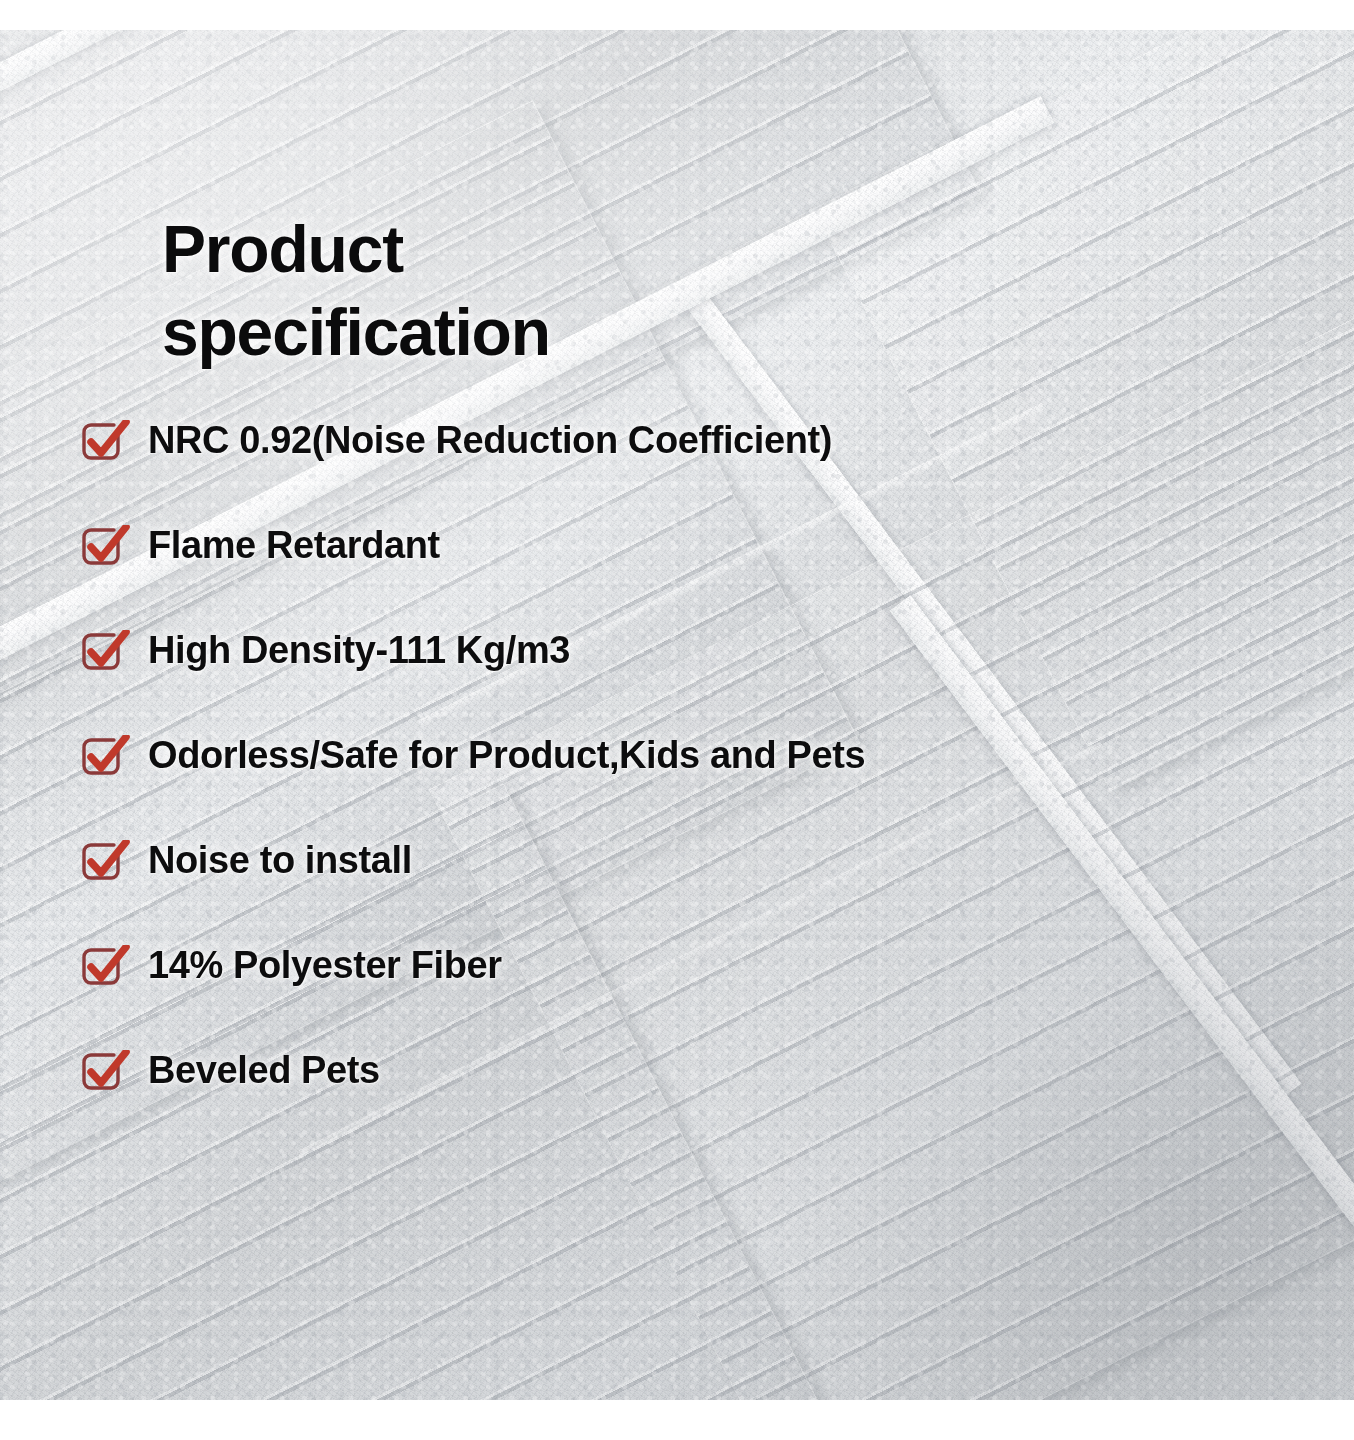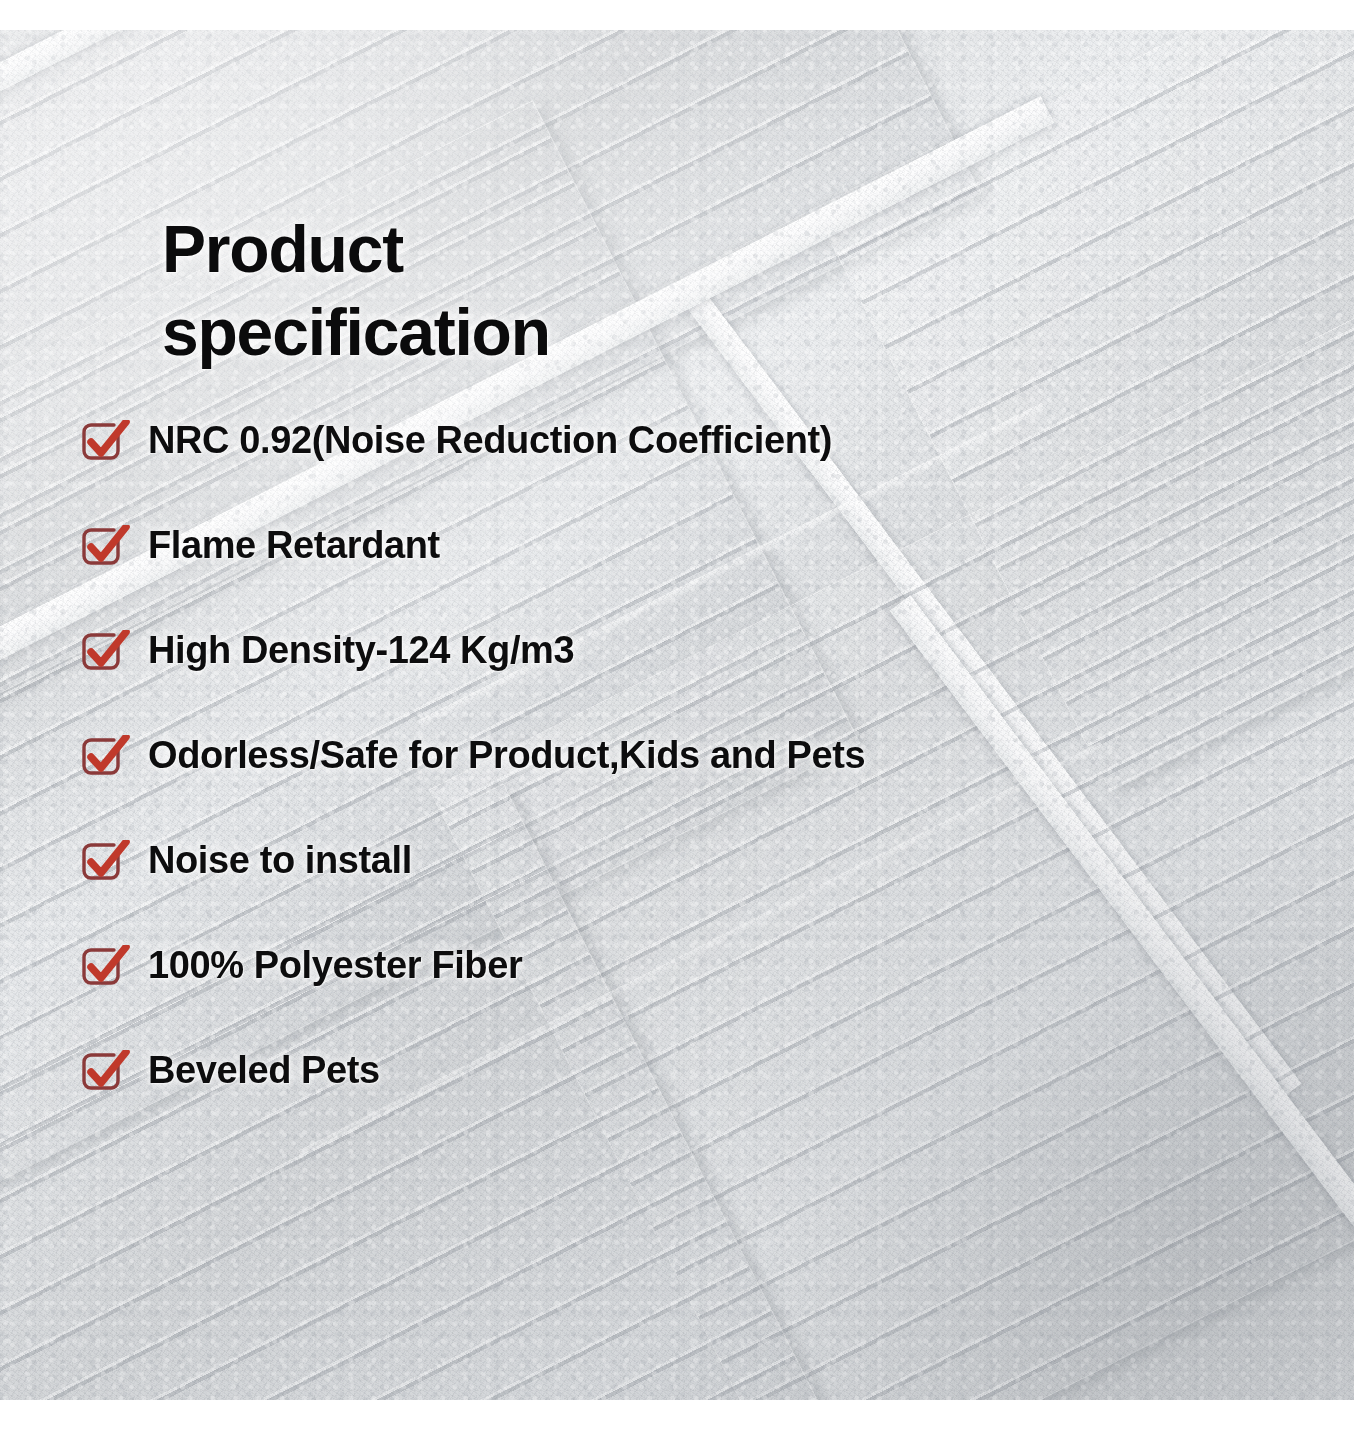--- a/index.html
+++ b/index.html
@@ -238,21 +238,21 @@
         <span class="spec-label">Flame Retardant</span>
       </li>
 
       <li class="spec-item">
         <span class="check">
           <svg viewBox="0 0 50 46" aria-hidden="true">
             <path d="M34 5 H11 a7 7 0 0 0 -7 7 V31 a7 7 0 0 0 7 7 H31 a7 7 0 0 0 7 -7 V16" fill="none" stroke="#8B3A3A" stroke-width="3.4" stroke-linecap="round"></path>
             <path d="M11 22 L21 33 L46 2" fill="none" stroke="#C0392B" stroke-width="7.5" stroke-linecap="round" stroke-linejoin="round"></path>
           </svg>
         </span>
-        <span class="spec-label">High Density-124 Kg/m3</span>
+        <span class="spec-label">High Density-111 Kg/m3</span>
       </li>
 
       <li class="spec-item">
         <span class="check">
           <svg viewBox="0 0 50 46" aria-hidden="true">
             <path d="M34 5 H11 a7 7 0 0 0 -7 7 V31 a7 7 0 0 0 7 7 H31 a7 7 0 0 0 7 -7 V16" fill="none" stroke="#8B3A3A" stroke-width="3.4" stroke-linecap="round"></path>
             <path d="M11 22 L21 33 L46 2" fill="none" stroke="#C0392B" stroke-width="7.5" stroke-linecap="round" stroke-linejoin="round"></path>
           </svg>
         </span>
         <span class="spec-label">Odorless/Safe for Product,Kids and Pets</span>
@@ -269,21 +269,21 @@
       </li>
 
 
       <li class="spec-item">
         <span class="check">
           <svg viewBox="0 0 50 46" aria-hidden="true">
             <path d="M34 5 H11 a7 7 0 0 0 -7 7 V31 a7 7 0 0 0 7 7 H31 a7 7 0 0 0 7 -7 V16" fill="none" stroke="#8B3A3A" stroke-width="3.4" stroke-linecap="round"></path>
             <path d="M11 22 L21 33 L46 2" fill="none" stroke="#C0392B" stroke-width="7.5" stroke-linecap="round" stroke-linejoin="round"></path>
           </svg>
         </span>
-        <span class="spec-label">100% Polyester Fiber</span>
+        <span class="spec-label">14% Polyester Fiber</span>
       </li>
 
       <li class="spec-item">
         <span class="check">
           <svg viewBox="0 0 50 46" aria-hidden="true">
             <path d="M34 5 H11 a7 7 0 0 0 -7 7 V31 a7 7 0 0 0 7 7 H31 a7 7 0 0 0 7 -7 V16" fill="none" stroke="#8B3A3A" stroke-width="3.4" stroke-linecap="round"></path>
             <path d="M11 22 L21 33 L46 2" fill="none" stroke="#C0392B" stroke-width="7.5" stroke-linecap="round" stroke-linejoin="round"></path>
           </svg>
         </span>
         <span class="spec-label">Beveled Pets</span>

